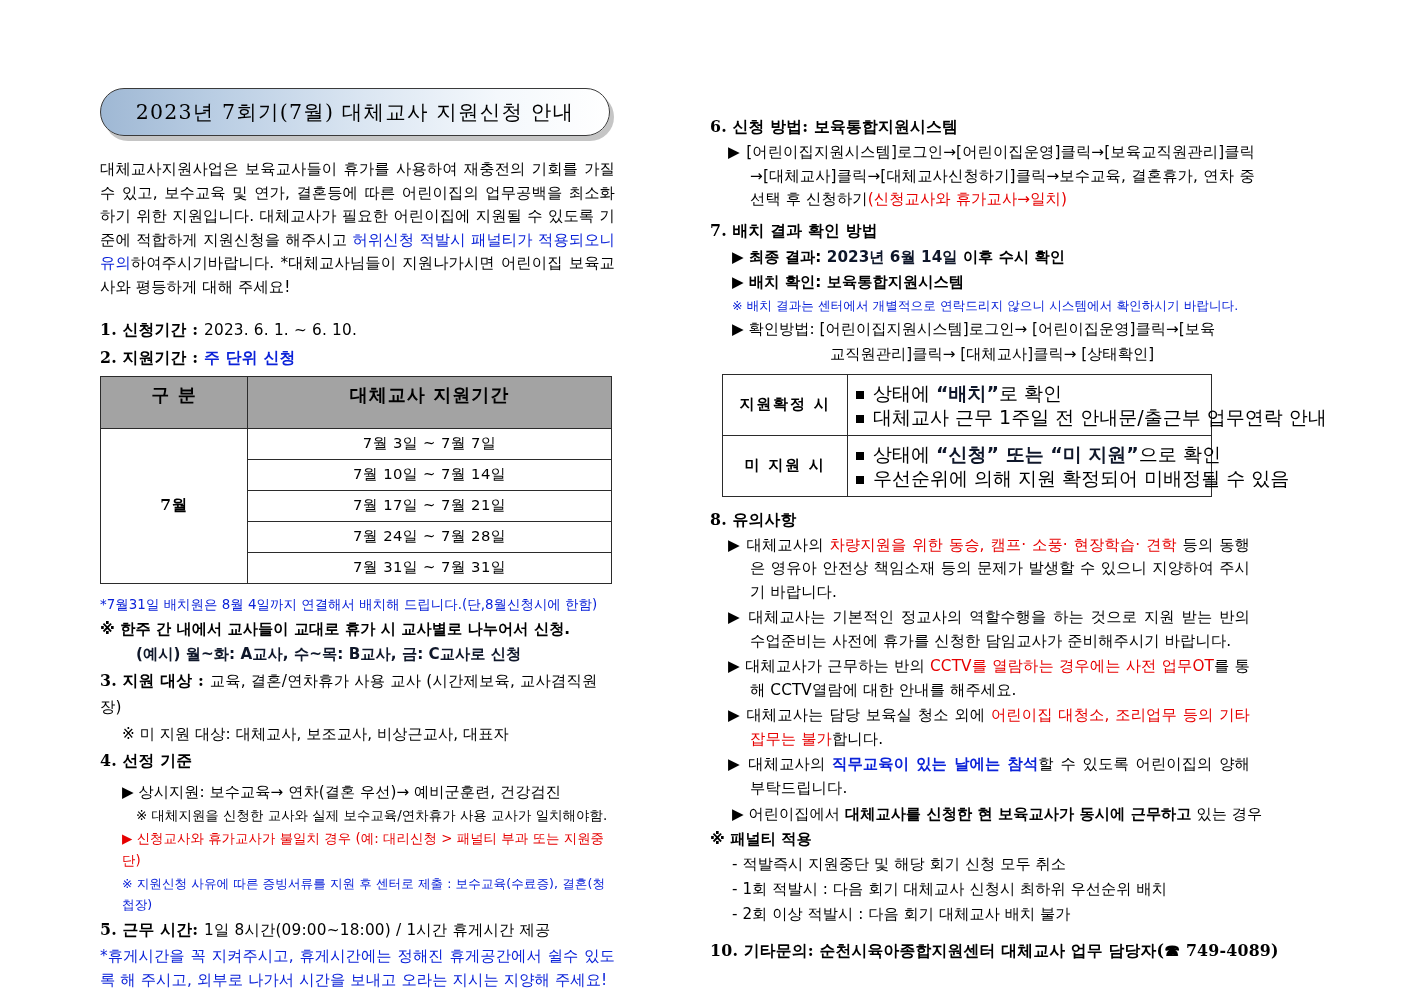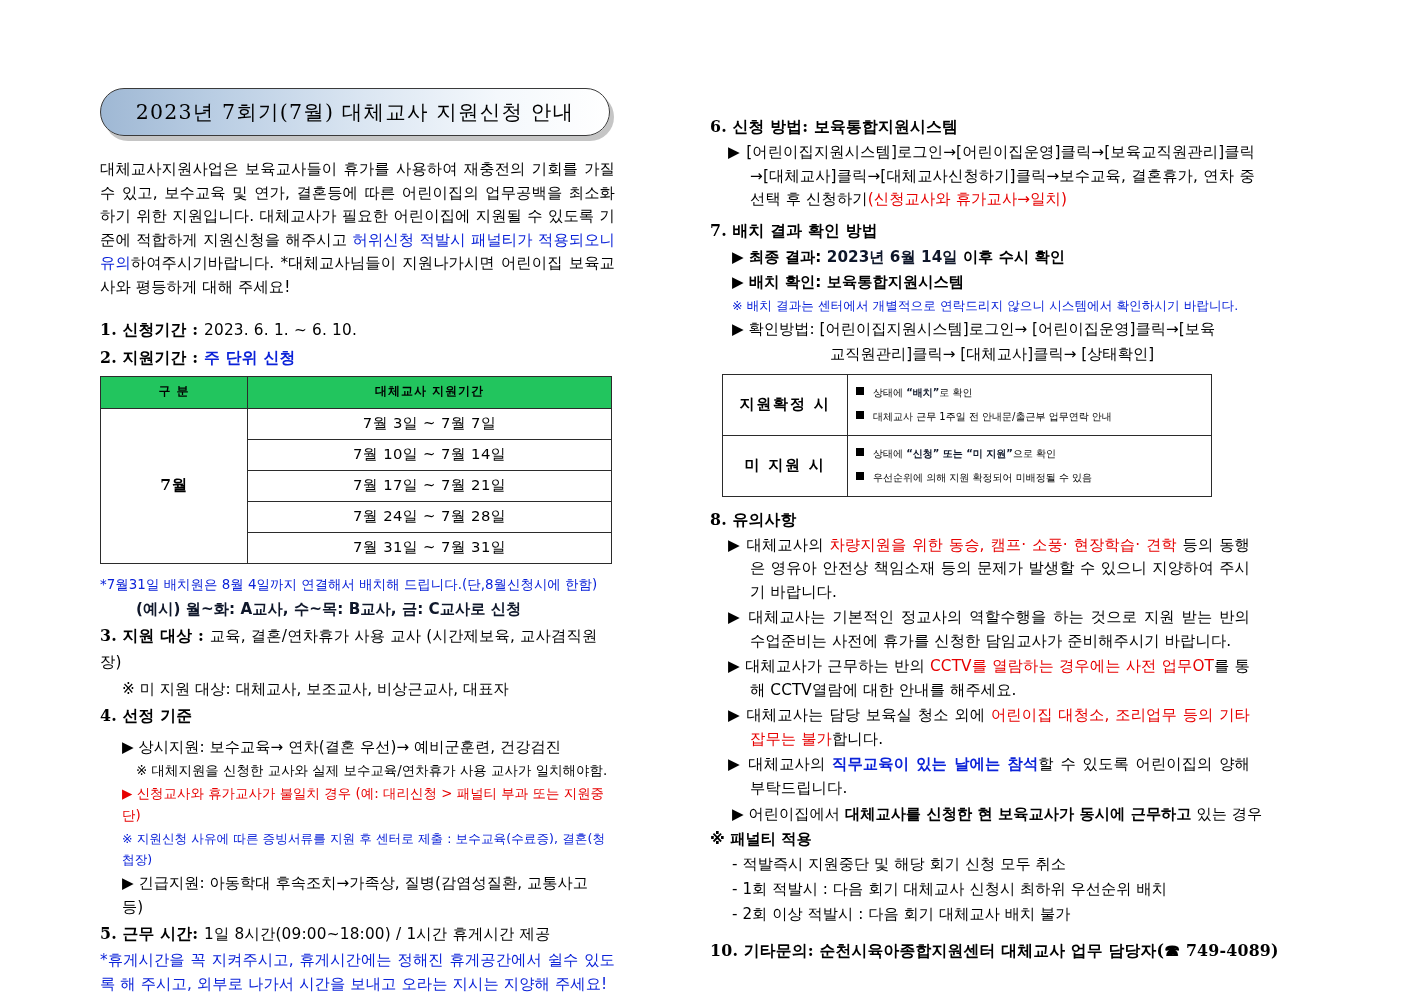--- a/index.html
+++ b/index.html
@@ -133,46 +133,46 @@
   }
   table.period-table th,
   table.period-table td {
     border: 1px solid #2b2b2b;
     text-align: center;
     font-size: 14.8px;
     padding: 5px 0 6px 0;
     letter-spacing: 0.4px;
   }
   table.period-table thead th {
-    background: #22c55e;
+    background: #a3a3a3;
     font-family: "DejaVu Serif", "Liberation Serif", serif;
     font-weight: bold;
-    font-size: 12px;
+    font-size: 18px;
     letter-spacing: 1px;
-    padding: 6px 0 8px 0;
+    padding: 6px 0 21px 0;
   }
   table.period-table td.month {
     font-family: "DejaVu Serif", "Liberation Serif", serif;
     font-weight: bold;
     font-size: 15.5px;
     letter-spacing: 0.5px;
   }
   .col-div { width: 146px; }
 
   
   table.status-table {
     border-collapse: collapse;
     width: 490px;
     margin: 8px 0 10px 12px;
     table-layout: fixed;
   }
   table.status-table td {
     border: 1px solid #2b2b2b;
     vertical-align: middle;
-    font-size: 10px;
+    font-size: 19px;
     padding: 6px 8px;
   }
   table.status-table td.label {
     width: 108px;
     text-align: center;
     font-family: "DejaVu Serif", "Liberation Serif", serif;
     font-weight: bold;
     font-size: 15px;
     letter-spacing: 1.8px;
   }
@@ -230,32 +230,32 @@
           <tr>
               <td>7월 24일 ~ 7월 28일</td>
             </tr>
           <tr>
               <td>7월 31일 ~ 7월 31일</td>
             </tr>
         </tbody>
       </table>
 
       <div class="line small blue">*7월31일 배치원은 8월 4일까지 연결해서 배치해 드립니다.(단,8월신청시에 한함)</div>
+      <div class="line bold">※ 한주 간 내에서 교사들이 교대로 휴가 시 교사별로 나누어서 신청.</div>
       <div class="line i2 redbold">(예시) 월~화: A교사, 수~목: B교사, 금: C교사로 신청</div>
 
       <div class="num-head"><span>3. 지원 대상 : </span><span class="normal">교육, 결혼/연차휴가 사용 교사 (시간제보육, 교사겸직원장)</span></div>
       <div class="line i1">※ 미 지원 대상: 대체교사, 보조교사, 비상근교사, 대표자</div>
 
       <div class="num-head">4. 선정 기준</div>
       <div class="spacer-4"></div>
       <div class="line i1">▶ 상시지원: 보수교육→ 연차(결혼 우선)→ 예비군훈련, 건강검진</div>
       <div class="line small i2">※ 대체지원을 신청한 교사와 실제 보수교육/연차휴가 사용 교사가 일치해야함.</div>
       <div class="line small i1 red">▶ 신청교사와 휴가교사가 불일치 경우 (예: 대리신청 &gt; 패널티 부과 또는 지원중단)</div>
       <div class="line tiny i1 blue">※ 지원신청 사유에 따른 증빙서류를 지원 후 센터로 제출 : 보수교육(수료증), 결혼(청첩장)</div>
-      <div class="line i1">▶ 긴급지원: 아동학대 후속조치→가족상, 질병(감염성질환, 교통사고 등)</div>
 
       <div class="num-head"><span>5. 근무 시간: </span><span class="normal">1일 8시간(09:00~18:00) / 1시간 휴게시간 제공</span></div>
       <p class="para blue" style="margin-top:2px;">*휴게시간을 꼭 지켜주시고, 휴게시간에는 정해진 휴게공간에서 쉴수 있도록 해 주시고, 외부로 나가서 시간을 보내고 오라는 지시는 지양해 주세요!</p>
 
     </div>
 
     <div class="col col-right">
 
       <div class="num-head">6. 신청 방법: 보육통합지원시스템</div>
       <p class="para hang2" style="width:505px; margin-bottom:6px;"><span>▶ [어린이집지원시스템]로그인→[어린이집운영]클릭→[보육교직원관리]클릭→[대체교사]클릭→[대체교사신청하기]클릭→보수교육, 결혼휴가, 연차 중 선택 후 신청하기</span><span class="red">(신청교사와 휴가교사→일치)</span></p>

